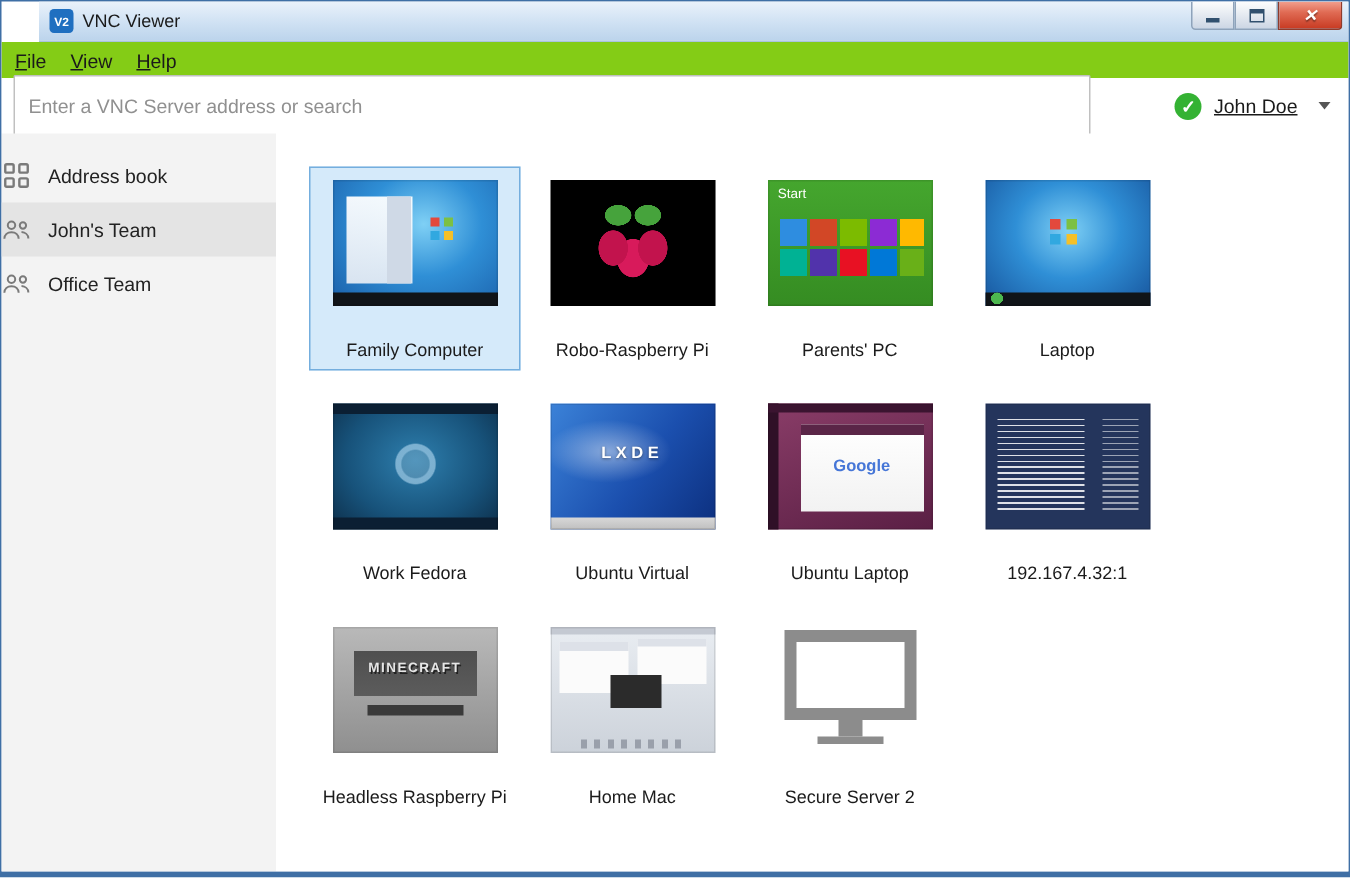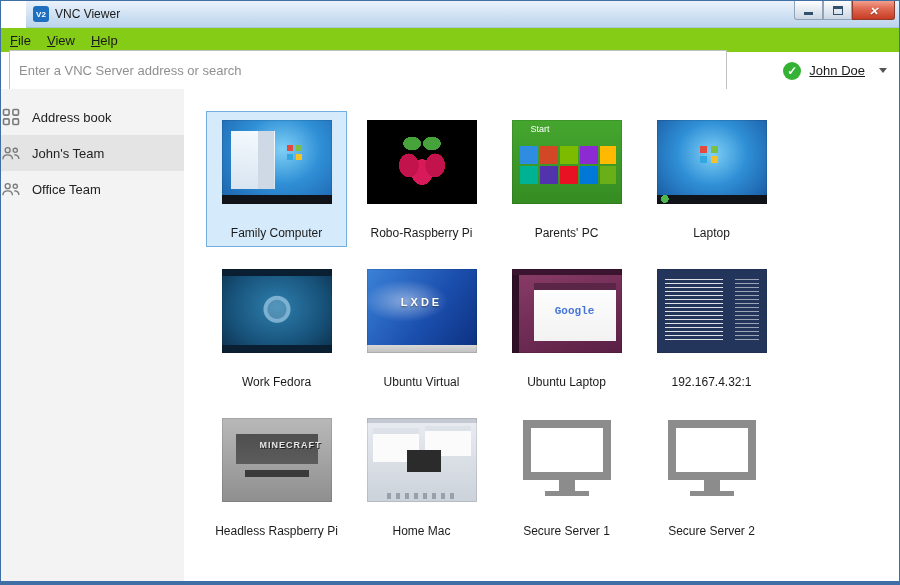--- a/index.html
+++ b/index.html
@@ -88,53 +88,53 @@
     linear-gradient(#7cbb00,#7cbb00) 48px 26px/18px 18px,
     linear-gradient(#8c2bd4,#8c2bd4) 68px 26px/18px 18px,
     linear-gradient(#ffb900,#ffb900) 88px 26px/16px 18px,
     linear-gradient(#00b294,#00b294) 8px 46px/18px 18px,
     linear-gradient(#5133ab,#5133ab) 28px 46px/18px 18px,
     linear-gradient(#e81123,#e81123) 48px 46px/18px 18px,
     linear-gradient(#0078d7,#0078d7) 68px 46px/18px 18px,
     linear-gradient(#69b018,#69b018) 88px 46px/16px 18px,
     linear-gradient(#45a62e,#358c22);
     background-repeat:no-repeat;}
-  .thumb.windows8 .overlay{top:4px;left:7px;color:#fff;font-size:9px;margin-left:12px;}
+  .thumb.windows8 .overlay{top:4px;left:7px;color:#fff;font-size:9px;}
   .thumb.fedora{background:
     linear-gradient(#0b1f33,#0b1f33) 0 0/100% 7px,
     linear-gradient(#0b1f33,#0b1f33) 0 100%/100% 8px,
     radial-gradient(circle 16px at 50% 48%,rgba(255,255,255,.18) 0 9px,rgba(170,210,235,.65) 10px 13px,transparent 14px),
     radial-gradient(ellipse at 50% 45%,#2e7fae 0%,#17527a 60%,#0d2e49 100%);
     background-repeat:no-repeat;}
   .thumb.ubuntu-virtual{background:
     linear-gradient(#d8d8d8,#bfbfbf) 0 100%/100% 8px,
     radial-gradient(60px 30px at 35% 38%,rgba(255,255,255,.45),transparent 70%),
     linear-gradient(125deg,#3b82d8 0%,#1b4fae 55%,#0c2f7e 100%);
     background-repeat:no-repeat;}
   .thumb.ubuntu-virtual .overlay{top:32%;left:0;width:100%;text-align:center;color:#fff;font-size:11px;font-weight:bold;
     letter-spacing:3px;text-shadow:0 1px 2px rgba(0,0,0,.45);}
   .thumb.ubuntu-laptop{background:
     linear-gradient(#5a2547,#5a2547) 22px 14px/82px 7px,
     linear-gradient(#ffffff,#f2f2f2) 22px 14px/82px 58px,
     linear-gradient(#3b1430,#3b1430) 0 0/100% 6px,
     linear-gradient(#2f1027,#2f1027) 0 0/7px 100%,
     linear-gradient(160deg,#8a3d68,#5a1f44);
-    background-repeat:no-repeat;font-family:Liberation Mono, monospace;}
+    background-repeat:no-repeat;}
   .thumb.ubuntu-laptop .overlay{left:30px;top:36px;width:66px;text-align:center;font-size:11px;font-weight:bold;color:#4676d7;}
   .thumb.terminal{background:
     repeating-linear-gradient(to bottom,rgba(255,255,255,.85) 0 1px,transparent 1px 4px) 8px 10px/58px 62px,
     repeating-linear-gradient(to bottom,rgba(255,255,255,.55) 0 1px,transparent 1px 4px) 78px 10px/24px 62px,
     #24355c;background-repeat:no-repeat;}
   .thumb.minecraft{background:
     linear-gradient(#3a3a3a,#3a3a3a) 50% 52px/64px 7px,
     linear-gradient(#4f4f4f,#5c5c5c) 50% 16px/82px 30px,
     linear-gradient(#b9b9b9,#8f8f8f);
     background-repeat:no-repeat;}
   .thumb.minecraft .overlay{top:22px;left:0;width:100%;text-align:center;color:#e6e6e6;font-size:9px;font-weight:bold;
-    letter-spacing:1px;text-shadow:1px 1px 0 #222;margin-left:14px;}
+    letter-spacing:1px;text-shadow:1px 1px 0 #222;}
   .thumb.mac{background:
     linear-gradient(#2b2b2b,#2b2b2b) 40px 32px/34px 22px,
     linear-gradient(#dde1e8,#dde1e8) 6px 10px/46px 6px,
     linear-gradient(#fbfbfb,#fbfbfb) 6px 10px/46px 34px,
     linear-gradient(#dde1e8,#dde1e8) 58px 8px/46px 5px,
     linear-gradient(#fbfbfb,#fbfbfb) 58px 8px/46px 30px,
     linear-gradient(#c4c9d2,#c4c9d2) 0 0/100% 5px,
     repeating-linear-gradient(to right,#9aa0ab 0 4px,transparent 4px 9px) 50% 96%/70px 6px,
     linear-gradient(180deg,#e9edf2,#ccd2da);
     background-repeat:no-repeat;}
@@ -261,22 +261,18 @@
             <span class="overlay">MINECRAFT</span>
           </div>
           <div class="tlabel">Headless Raspberry Pi</div>
         </div>
         <div class="tile">
           <div class="thumb mac"></div>
           <div class="tlabel">Home Mac</div>
         </div>
         <div class="tile">
           <div class="thumb monitor"></div>
-          <div class="tlabel">Secure Server 1</div>
-        </div>
-        <div class="tile">
-          <div class="thumb monitor"></div>
           <div class="tlabel">Secure Server 2</div>
         </div>
       </div>
   </div>
 
 </div>
 
 </body></html>

